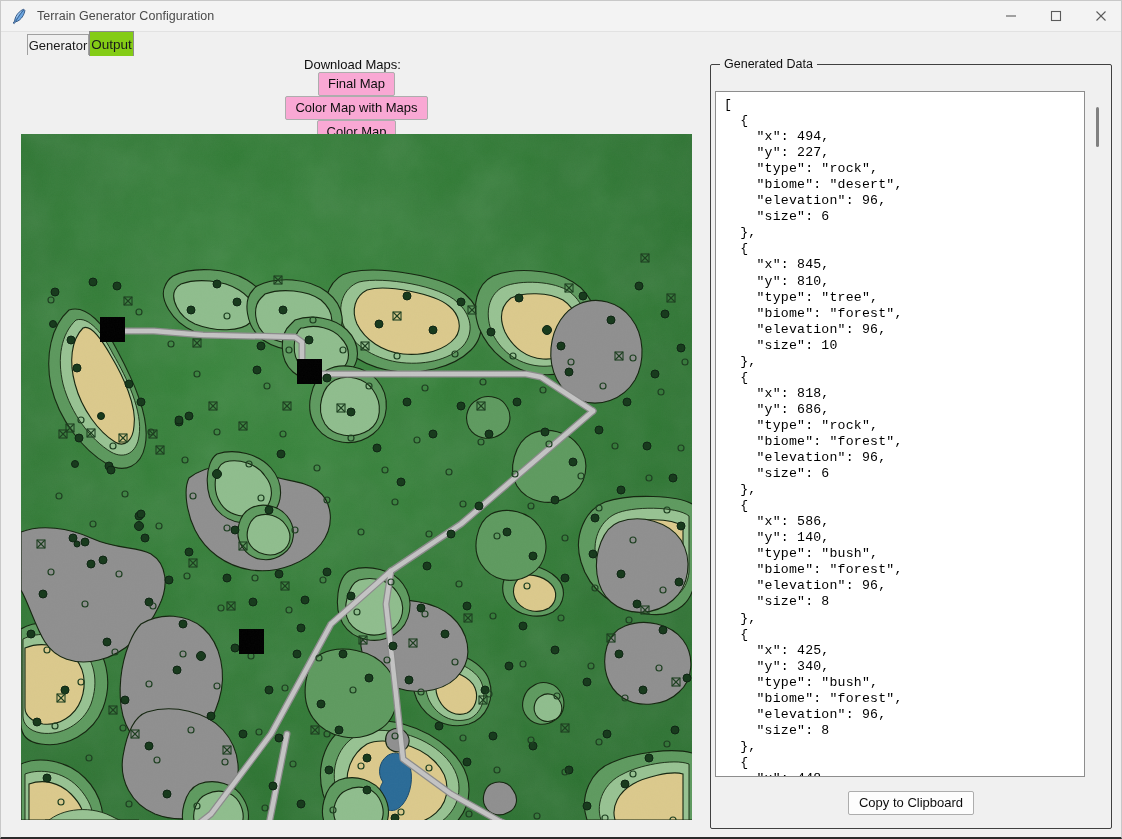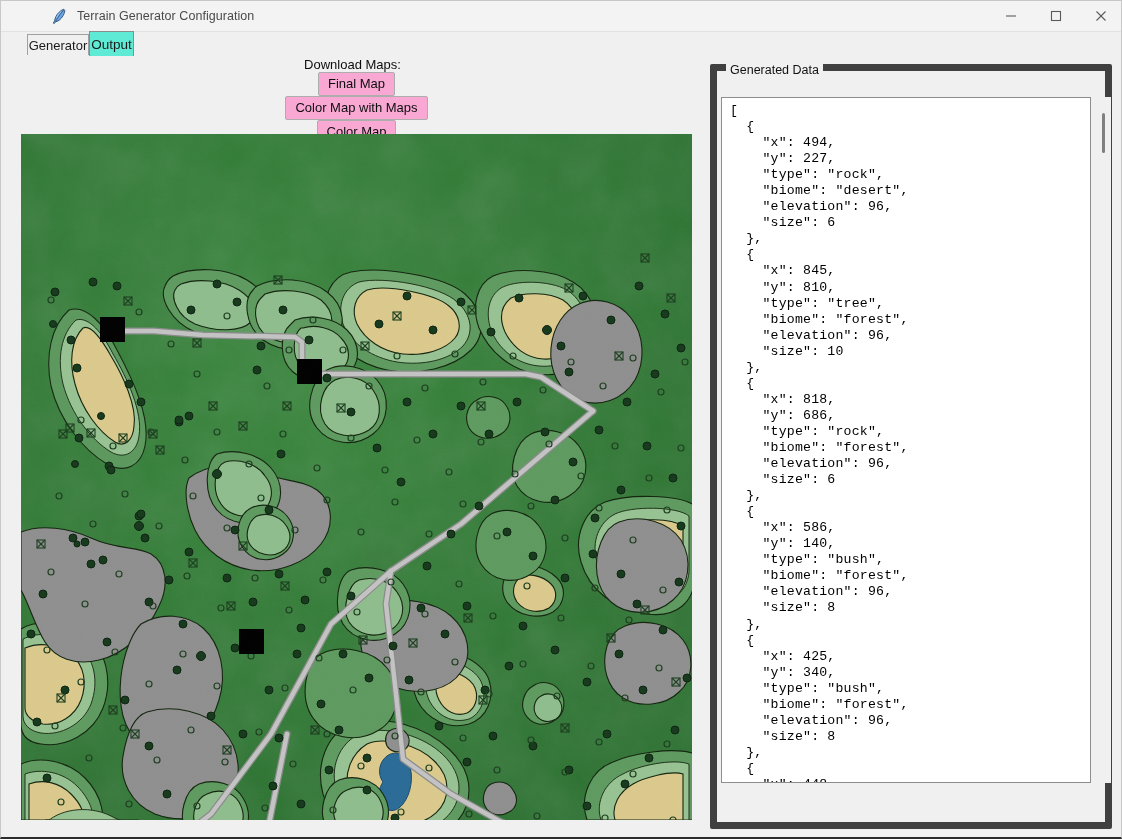--- a/index.html
+++ b/index.html
@@ -28,21 +28,20 @@
   #titlebar {
     position: absolute;
     left: 0; top: 0;
     width: 1122px;
     height: 31px;
     background: #f3f3f3;
     border-bottom: 1px solid #e2e2e2;
     display: flex;
     align-items: center;
     box-sizing: border-box;
-    padding-left: 40px;
   }
   #titlebar-left {
     display: flex;
     align-items: center;
     padding-left: 9px;
     flex: 1 1 auto;
     min-width: 0;
   }
   .tk-feather {
     width: 18px;
@@ -96,21 +95,21 @@
     justify-content: center;
     font-size: 13px;
     color: #1a1a1a;
     box-sizing: border-box;
     border: 1px solid #a0a0a0;
     border-bottom: none;
     background: #f0f0f0;
     padding: 0 7px;
   }
   .tab.selected {
-    background: #5eead4;
+    background: #84cc16;
     height: 25px;
     border-color: #8c8c8c;
     z-index: 3;
     font-size: 13.5px;
   }
   #tab-generator { left: 2px; width: 62px; }
   #tab-output    { left: 64px; width: 45px; }
 
   
   #download-bar {
@@ -161,21 +160,21 @@
     height: 686px;
   }
 
   
   #data-group {
     position: absolute;
     left: 709px;
     top: 63px;
     width: 402px;
     height: 765px;
-    border: 7px solid #404040;
+    border: 1px solid #404040;
     border-radius: 2px;
     box-sizing: border-box;
     background: #f0f0f0;
   }
   #data-group-title {
     position: absolute;
     left: 9px;
     top: -8px;
     background: #f0f0f0;
     padding: 0 4px;
@@ -1103,15 +1102,18 @@
     "size": 8
   },
   {
     "x": 448,</pre>
     </div>
 
     <div id="data-scrollbar">
       <div id="data-scroll-thumb"></div>
     </div>
 
+    <div id="copy-btn-row">
+      <button id="copy-btn">Copy to Clipboard</button>
+    </div>
   </div>
 
 </div>
 
 </body></html>

